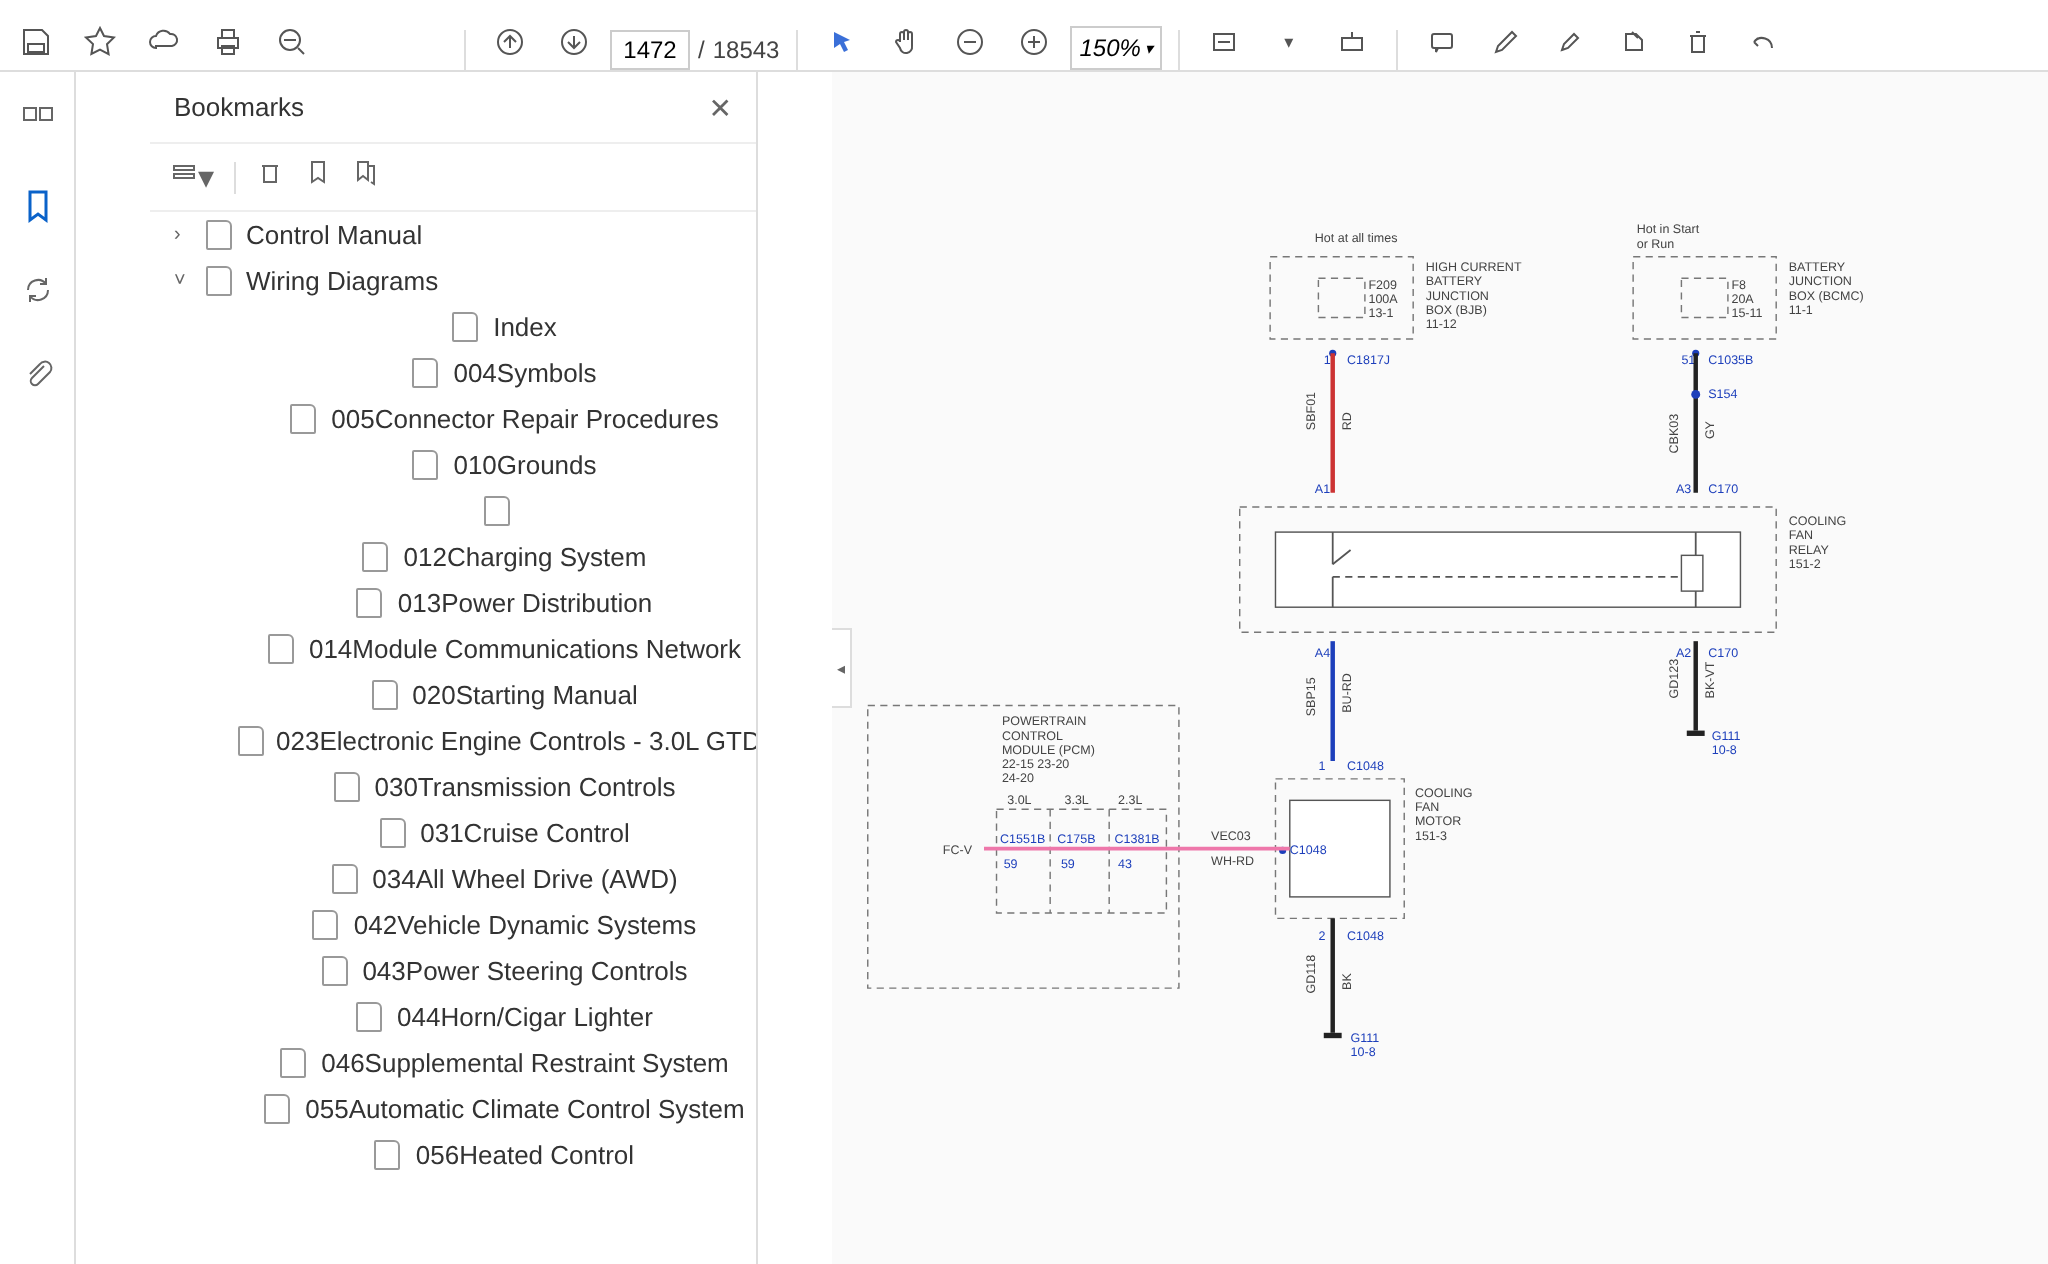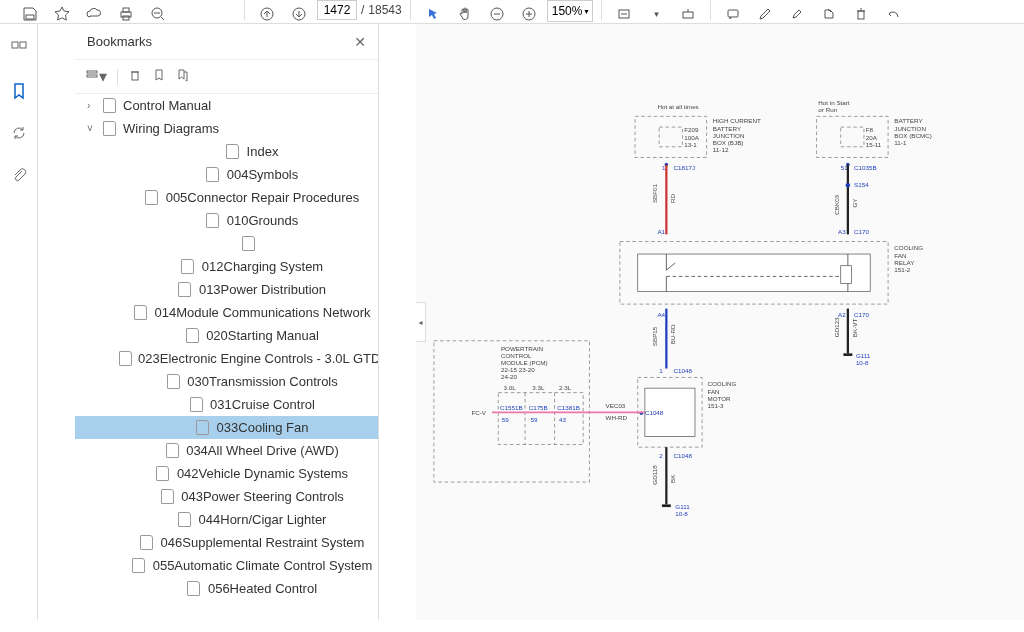--- a/index.html
+++ b/index.html
@@ -1,23 +1,23 @@
 <!DOCTYPE html>
 <html><head>
 <meta charset="utf-8">
 <style>
 * { margin:0; padding:0; box-sizing:border-box; font-family:"Segoe UI",Arial,sans-serif; }
 body { width:1024px; height:632px; background:#fff; overflow:hidden; }
-.toolbar { height:24px; border-bottom:1px solid #ddd; display:flex; align-items:flex-start; padding:0 16px; gap:4px; }
+.toolbar { height:36px; border-bottom:1px solid #ddd; display:flex; align-items:flex-end; padding:0 4px; gap:4px; }
 .tb-btn { width:28px; height:28px; display:flex; align-items:center; justify-content:center; color:#555; cursor:pointer; border-radius:3px; }
 .tb-sep { width:1px; height:20px; background:#ddd; margin:0 4px; }
 .tb-gap { width:60px; }
 .page-indicator { display:flex; align-items:center; gap:4px; font-size:12px; color:#444; }
 .page-current { width:40px; height:20px; border:1px solid #ccc; text-align:center; font-size:12px; padding:1px 2px; }
-.zoom-sel { height:22px; font-size:12px; border:1px solid #ccc; padding:0 4px; display:inline-flex; align-items:center; gap:2px; }
+.zoom-sel { height:22px; font-size:12px; border:1px solid #ccc; padding:0 4px; display:inline-flex; align-items:center; gap:2px;font-style:italic; }
 
 .main { display:flex; height:596px;gap:37px; }
 .left-rail { width:38px; border-right:1px solid #ddd; display:flex; flex-direction:column; align-items:center; padding-top:12px; gap:16px; }
 .rail-btn { width:26px; height:26px; display:flex; align-items:center; justify-content:center; color:#666; cursor:pointer; }
 .rail-btn.active { color:#0a62c9; }
 
 .sidebar { width:304px; border-right:1px solid #ddd; display:flex; flex-direction:column; }
 .sb-header { height:36px; display:flex; align-items:center; justify-content:space-between; padding:0 12px; font-size:13px; color:#333; border-bottom:1px solid #eee; }
 .sb-tools { height:34px; display:flex; align-items:center; padding:0 10px; gap:10px; border-bottom:1px solid #eee; color:#666; }
 .sb-tree { flex:1; overflow-y:auto; font-size:13px; color:#333; position:relative; }
@@ -276,24 +276,20 @@
           <span>023Electronic Engine Controls - 3.0L GTDI</span>
         </div>
         <div class="tree-row l3">
           <span class="tree-icon page-ico"></span>
           <span>030Transmission Controls</span>
         </div>
         <div class="tree-row l3">
           <span class="tree-icon page-ico"></span>
           <span>031Cruise Control</span>
         </div>
-        <div class="tree-row l3 selected">
-          <span class="tree-icon page-ico"></span>
-          <span>033Cooling Fan</span>
-        </div>
         <div class="tree-row l3">
           <span class="tree-icon page-ico"></span>
           <span>034All Wheel Drive (AWD)</span>
         </div>
         <div class="tree-row l3">
           <span class="tree-icon page-ico"></span>
           <span>042Vehicle Dynamic Systems</span>
         </div>
         <div class="tree-row l3">
           <span class="tree-icon page-ico"></span>

